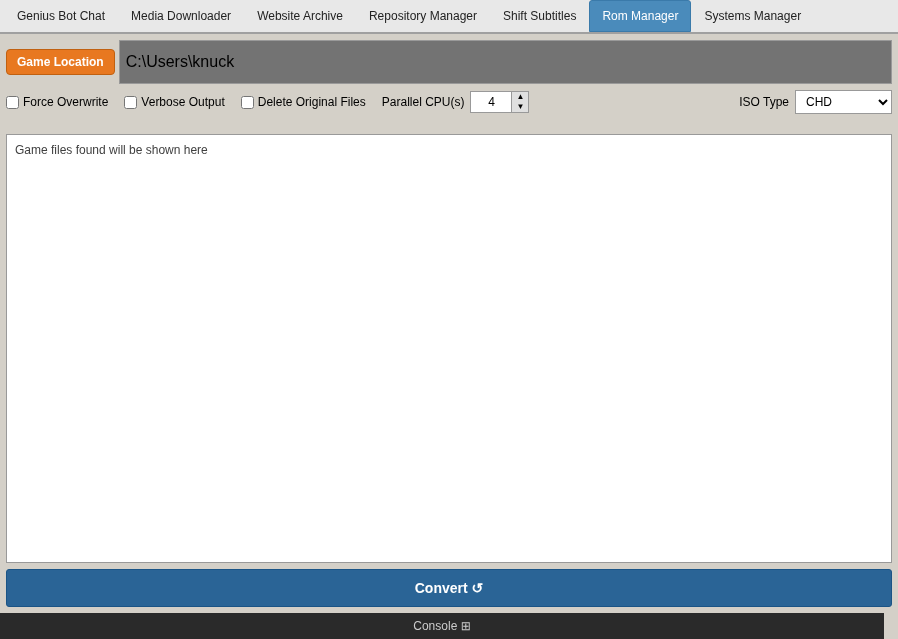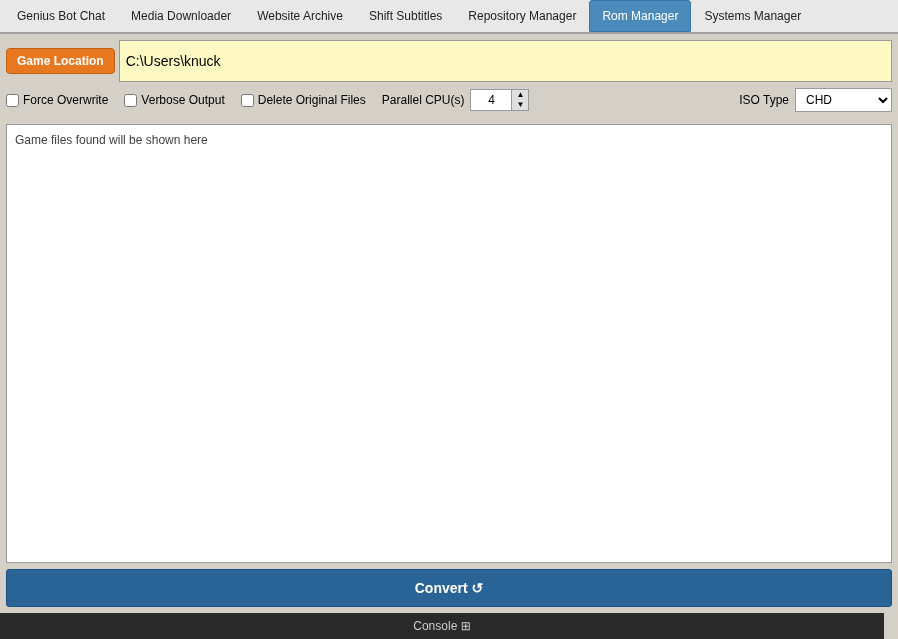--- a/index.html
+++ b/index.html
@@ -60,32 +60,32 @@
       color: white;
       border: 1px solid #c06010;
       padding: 5px 10px;
       font-size: 12px;
       font-weight: bold;
       cursor: pointer;
       white-space: nowrap;
       border-radius: 4px;
     }
     .location-path {
-      background: #fef9c3;
+      background: #737373;
       border: 1px solid #999;
       padding: 12px 6px;
-      font-size: 14px;
+      font-size: 16px;
       flex: 1;
     }
 
     
     .options-row {
       display: flex;
       align-items: center;
-      margin-bottom: 12px;
+      margin-bottom: 20px;
       gap: 16px;
     }
     .checkbox-label {
       display: flex;
       align-items: center;
       gap: 4px;
       font-size: 12px;
       cursor: pointer;
     }
     .checkbox-label input[type="checkbox"] {
@@ -189,22 +189,22 @@
       padding-bottom: 32px;
     }
   </style>
 </head>
 <body>
 
 <div class="tab-bar">
   <div class="tab">Genius Bot Chat</div>
   <div class="tab">Media Downloader</div>
   <div class="tab">Website Archive</div>
+  <div class="tab">Repository Manager</div>
   <div class="tab">Shift Subtitles</div>
-  <div class="tab">Repository Manager</div>
   <div class="tab active">Rom Manager</div>
   <div class="tab">Systems Manager</div>
 
 </div>
 
 <div class="main-content">
 
   <div class="location-row">
     <button class="btn-game-location">Game Location</button>
     <input class="location-path" type="text" value="C:\Users\knuck" style="">

